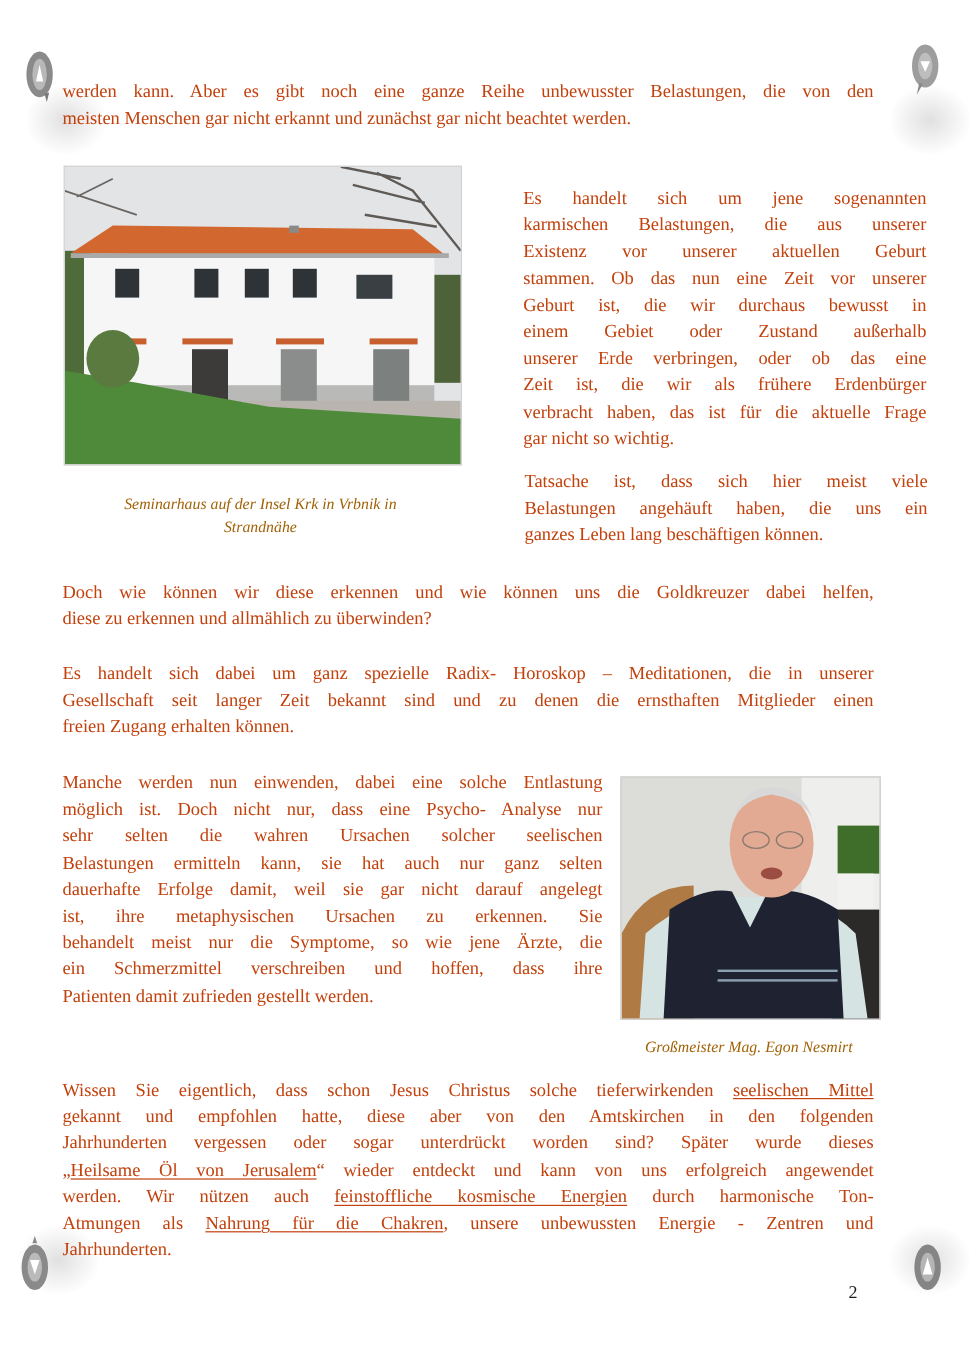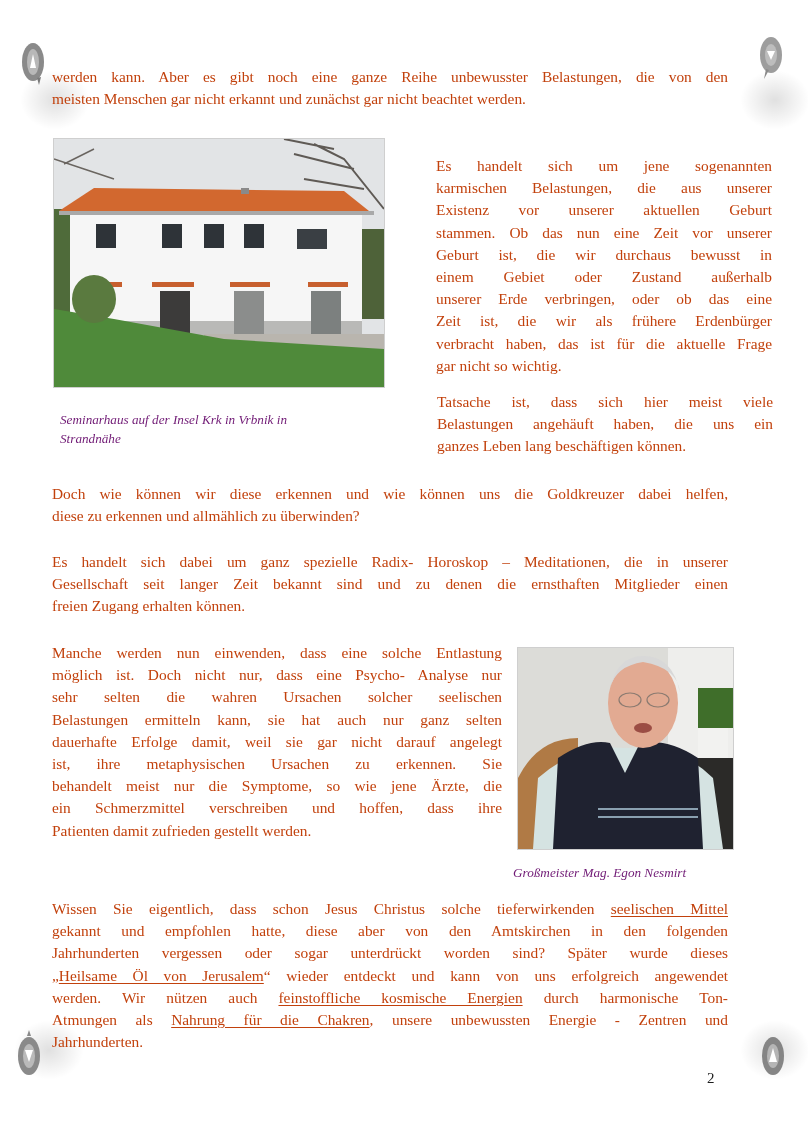--- a/index.html
+++ b/index.html
@@ -6,21 +6,21 @@
   body {
     width: 808px; height: 1143px; position: relative; overflow: hidden;
     background: #ffffff; color: #1a1a1a;
     font-family: "Liberation Serif", "DejaVu Serif", serif;
   }
   .page { position: absolute; left: 0; top: 0; width: 808px; height: 1143px; }
   .txt { position: absolute; font-size: 15.4px; line-height: 22.2px; color: #c2410c; }
   .line { display: block; white-space: nowrap; }
   .jl { display: block; text-align: justify; text-align-last: justify; white-space: normal; }
   u { text-decoration: underline; text-decoration-thickness: 1px; text-underline-offset: 2px; }
-  .caption { position: absolute; font-style: italic; font-size: 13.2px; line-height: 19px; text-align: left; color: #701a75; }
+  .caption { position: absolute; font-style: italic; font-size: 13.2px; line-height: 19px; text-align: center; color: #a16207; }
 
   
   .photo { position: absolute; overflow: hidden; border: 1px solid #cfcfcf; }
   .house-photo { left: 53px; top: 138px; width: 330px; height: 248px; background: linear-gradient(#dfe2e6 0%, #e6e8ea 40%, #dfe1e0 60%); }
   .egon-photo { left: 517px; top: 647px; width: 215px; height: 201px; background: #d6d6d2; }
 
   
   .ring { position: absolute; width: 26px; height: 46px; }
   .ring-shadow { position: absolute; width: 70px; height: 60px; border-radius: 50%;
     background: radial-gradient(ellipse at center, rgba(0,0,0,0.12), rgba(0,0,0,0) 70%); }
@@ -133,21 +133,21 @@
     <span class="line">diese zu erkennen und allmählich zu überwinden?</span>
   </div>
 
   <div class="txt" style="left:52px;top:551px;width:676px;">
     <span class="jl">Es handelt sich dabei um ganz spezielle Radix- Horoskop – Meditationen, die in unserer</span>
     <span class="jl">Gesellschaft seit langer Zeit bekannt sind und zu denen die ernsthaften Mitglieder einen</span>
     <span class="line">freien Zugang erhalten können.</span>
   </div>
 
   <div class="txt" style="left:52px;top:642px;width:450px;">
-    <span class="jl">Manche werden nun einwenden, dass eine solche Entlastung</span>
+    <span class="jl">Manche werden nun einwenden, dabei eine solche Entlastung</span>
     <span class="jl">möglich ist. Doch nicht nur, dass eine Psycho- Analyse nur</span>
     <span class="jl">sehr selten die wahren Ursachen solcher seelischen</span>
     <span class="jl">Belastungen ermitteln kann, sie hat auch nur ganz selten</span>
     <span class="jl">dauerhafte Erfolge damit, weil sie gar nicht darauf angelegt</span>
     <span class="jl">ist, ihre metaphysischen Ursachen zu erkennen. Sie</span>
     <span class="jl">behandelt meist nur die Symptome,  so wie jene Ärzte, die</span>
     <span class="jl">ein Schmerzmittel verschreiben und hoffen, dass ihre</span>
     <span class="line">Patienten damit zufrieden gestellt werden.</span>
   </div>
 

